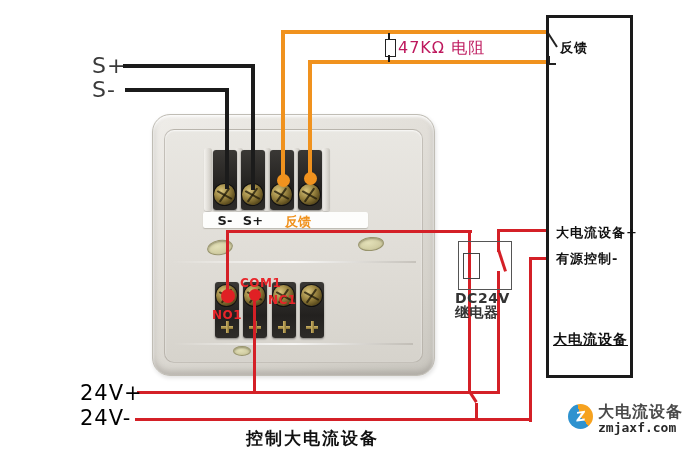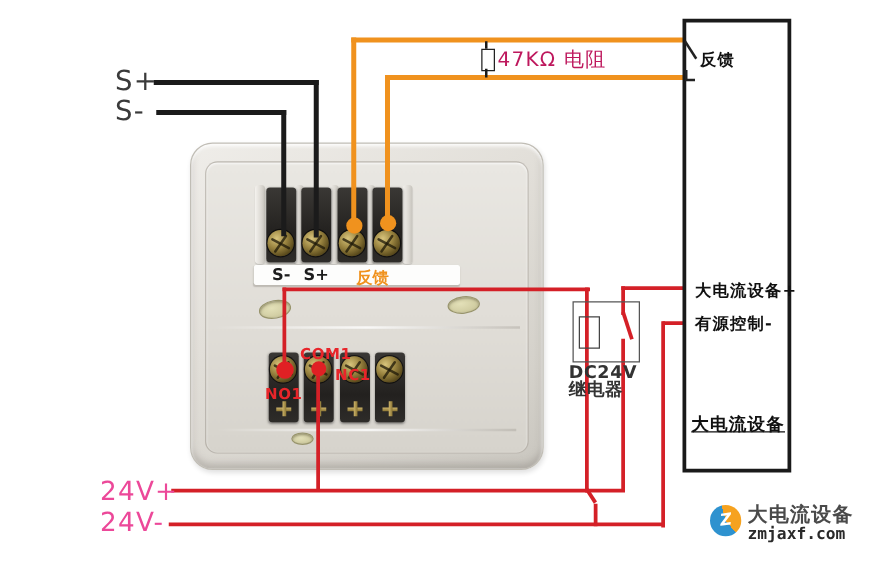--- a/index.html
+++ b/index.html
@@ -3,21 +3,21 @@
 <meta charset="utf-8">
 <style>
   html,body{margin:0;padding:0;background:#fff;}
   .canvas{
     position:relative;width:700px;height:459px;background:#ffffff;overflow:hidden;
     font-family:"DejaVu Sans","Liberation Sans",sans-serif;
   }
   .abs{position:absolute;}
   
   .sig-label{font-size:22px;color:#3a3a3a;letter-spacing:1px;}
-  .pwr-label{font-size:21px;color:#ec4899;letter-spacing:1px;text-align:center;}
+  .pwr-label{font-size:21px;color:#000000;letter-spacing:1px;text-align:center;}
   .caption{font-size:17px;font-weight:bold;color:#111;letter-spacing:2px;}
   .resistor-label{font-size:16px;color:#be185d;letter-spacing:1px;}
   .box-label{font-size:13px;font-weight:bold;color:#111;letter-spacing:1px;}
   .box-label.big{font-size:14px;}
   .relay-label{font-size:14px;font-weight:bold;color:#333;line-height:14px;letter-spacing:.5px;}
   
   .wire{position:absolute;}
   .wire.black{background:#1b1b1b;}
   .wire.orange{background:#f0921e;}
   .wire.red{background:#d42027;}
@@ -202,20 +202,21 @@
     <line x1="3" y1="7" x2="12" y2="21" stroke="#222" stroke-width="2"></line>
     <polyline points="4,30 4,38 11,38" fill="none" stroke="#222" stroke-width="2"></polyline>
   </svg>
   <div class="abs box-label" style="left:560px;top:39px;">反馈</div>
   <div class="abs box-label" style="left:556px;top:224px;">大电流设备+</div>
   <div class="abs box-label" style="left:556px;top:250px;">有源控制-</div>
   <div class="abs box-label big" style="left:553px;top:331px;text-decoration:underline;">大电流设备</div>
 
   <div class="abs pwr-label" style="left:80px;top:381px;">24V+</div>
   <div class="abs pwr-label" style="left:80px;top:406px;">24V-</div>
+  <div class="abs caption" style="left:246px;top:427px;">控制大电流设备</div>
 
   <div class="wm-logo">
       <span>Z</span>
     </div>
   <div class="wm-brand">大电流设备</div>
   <div class="wm-url">zmjaxf.com</div>
 
 </div>
 
 </body></html>

